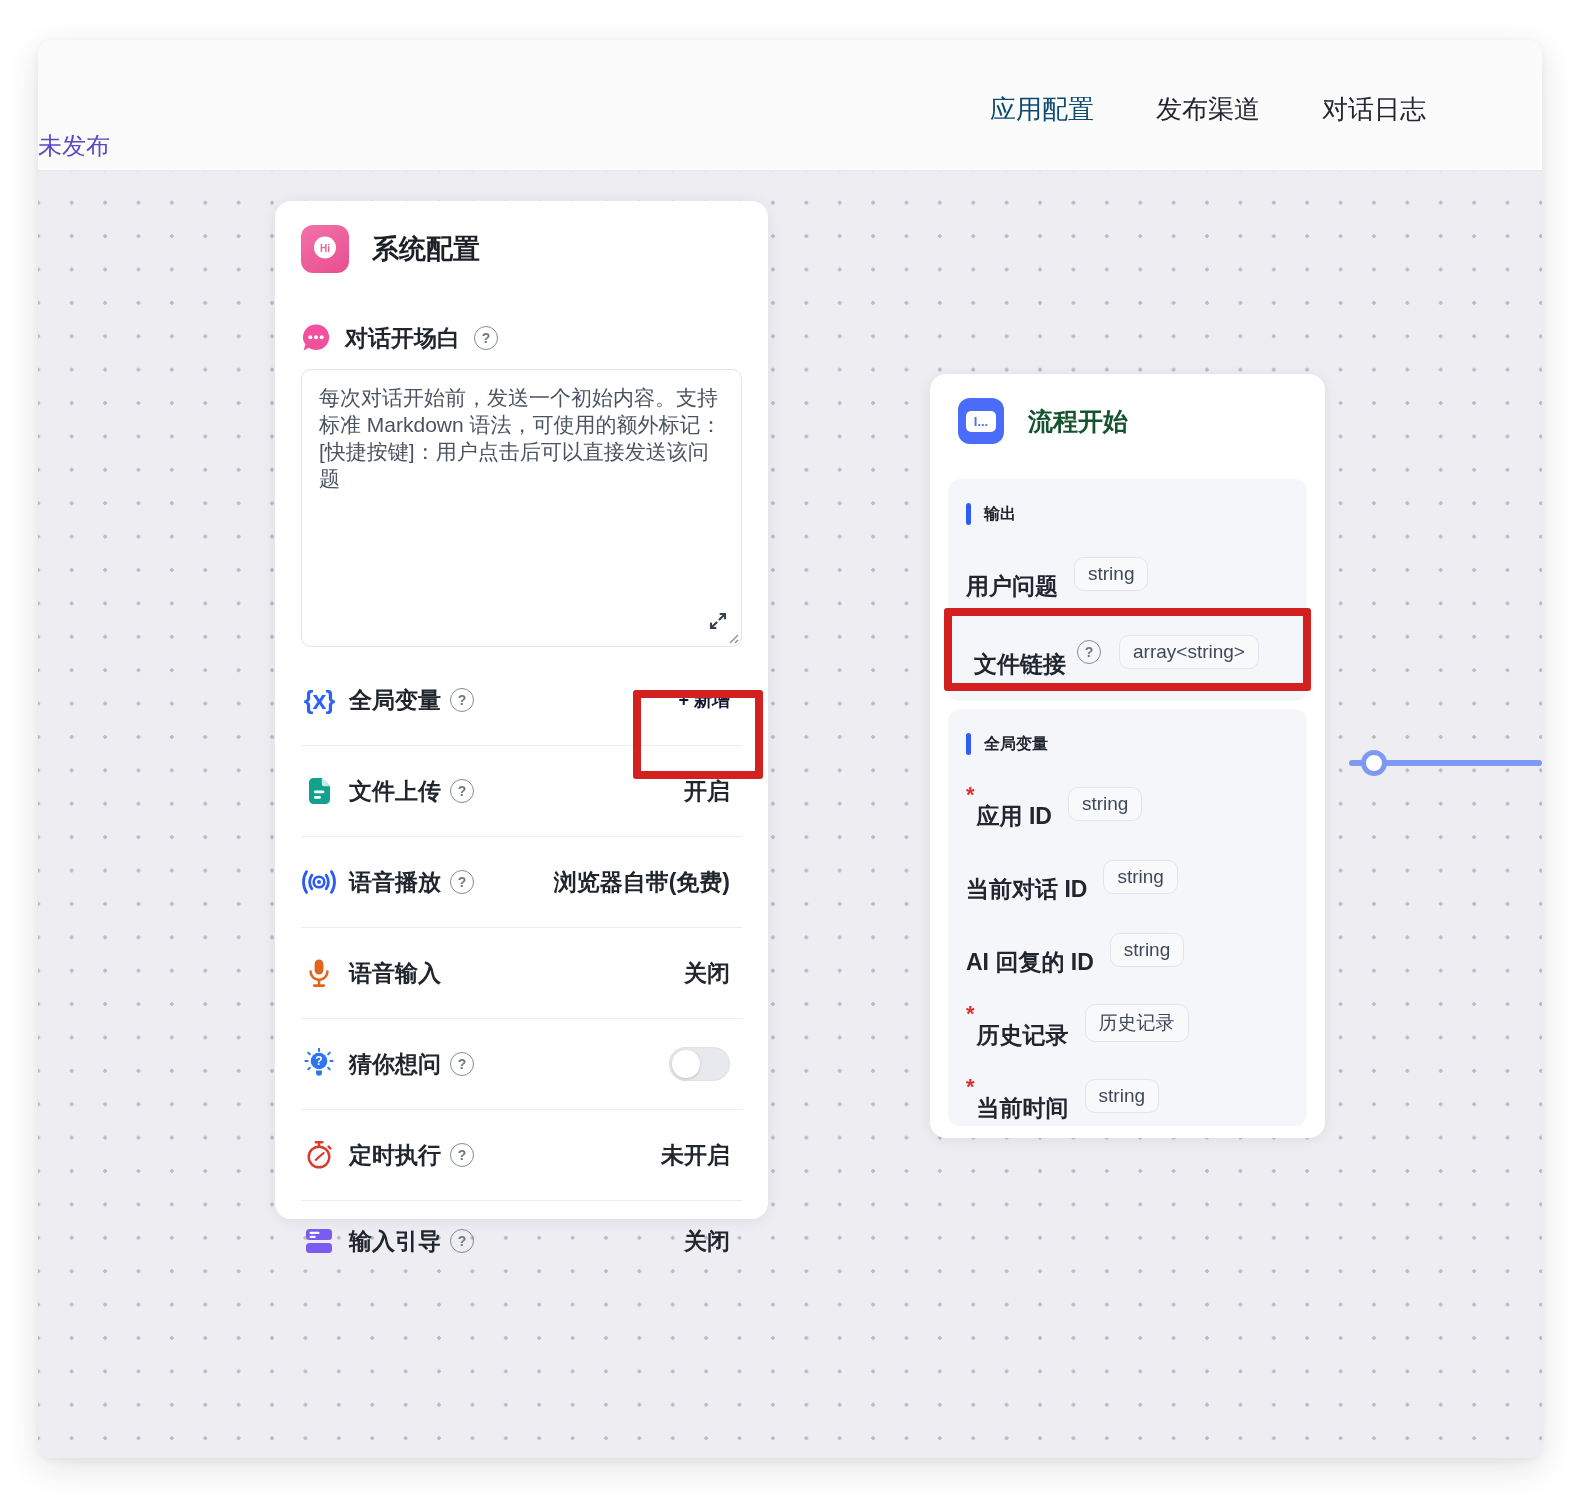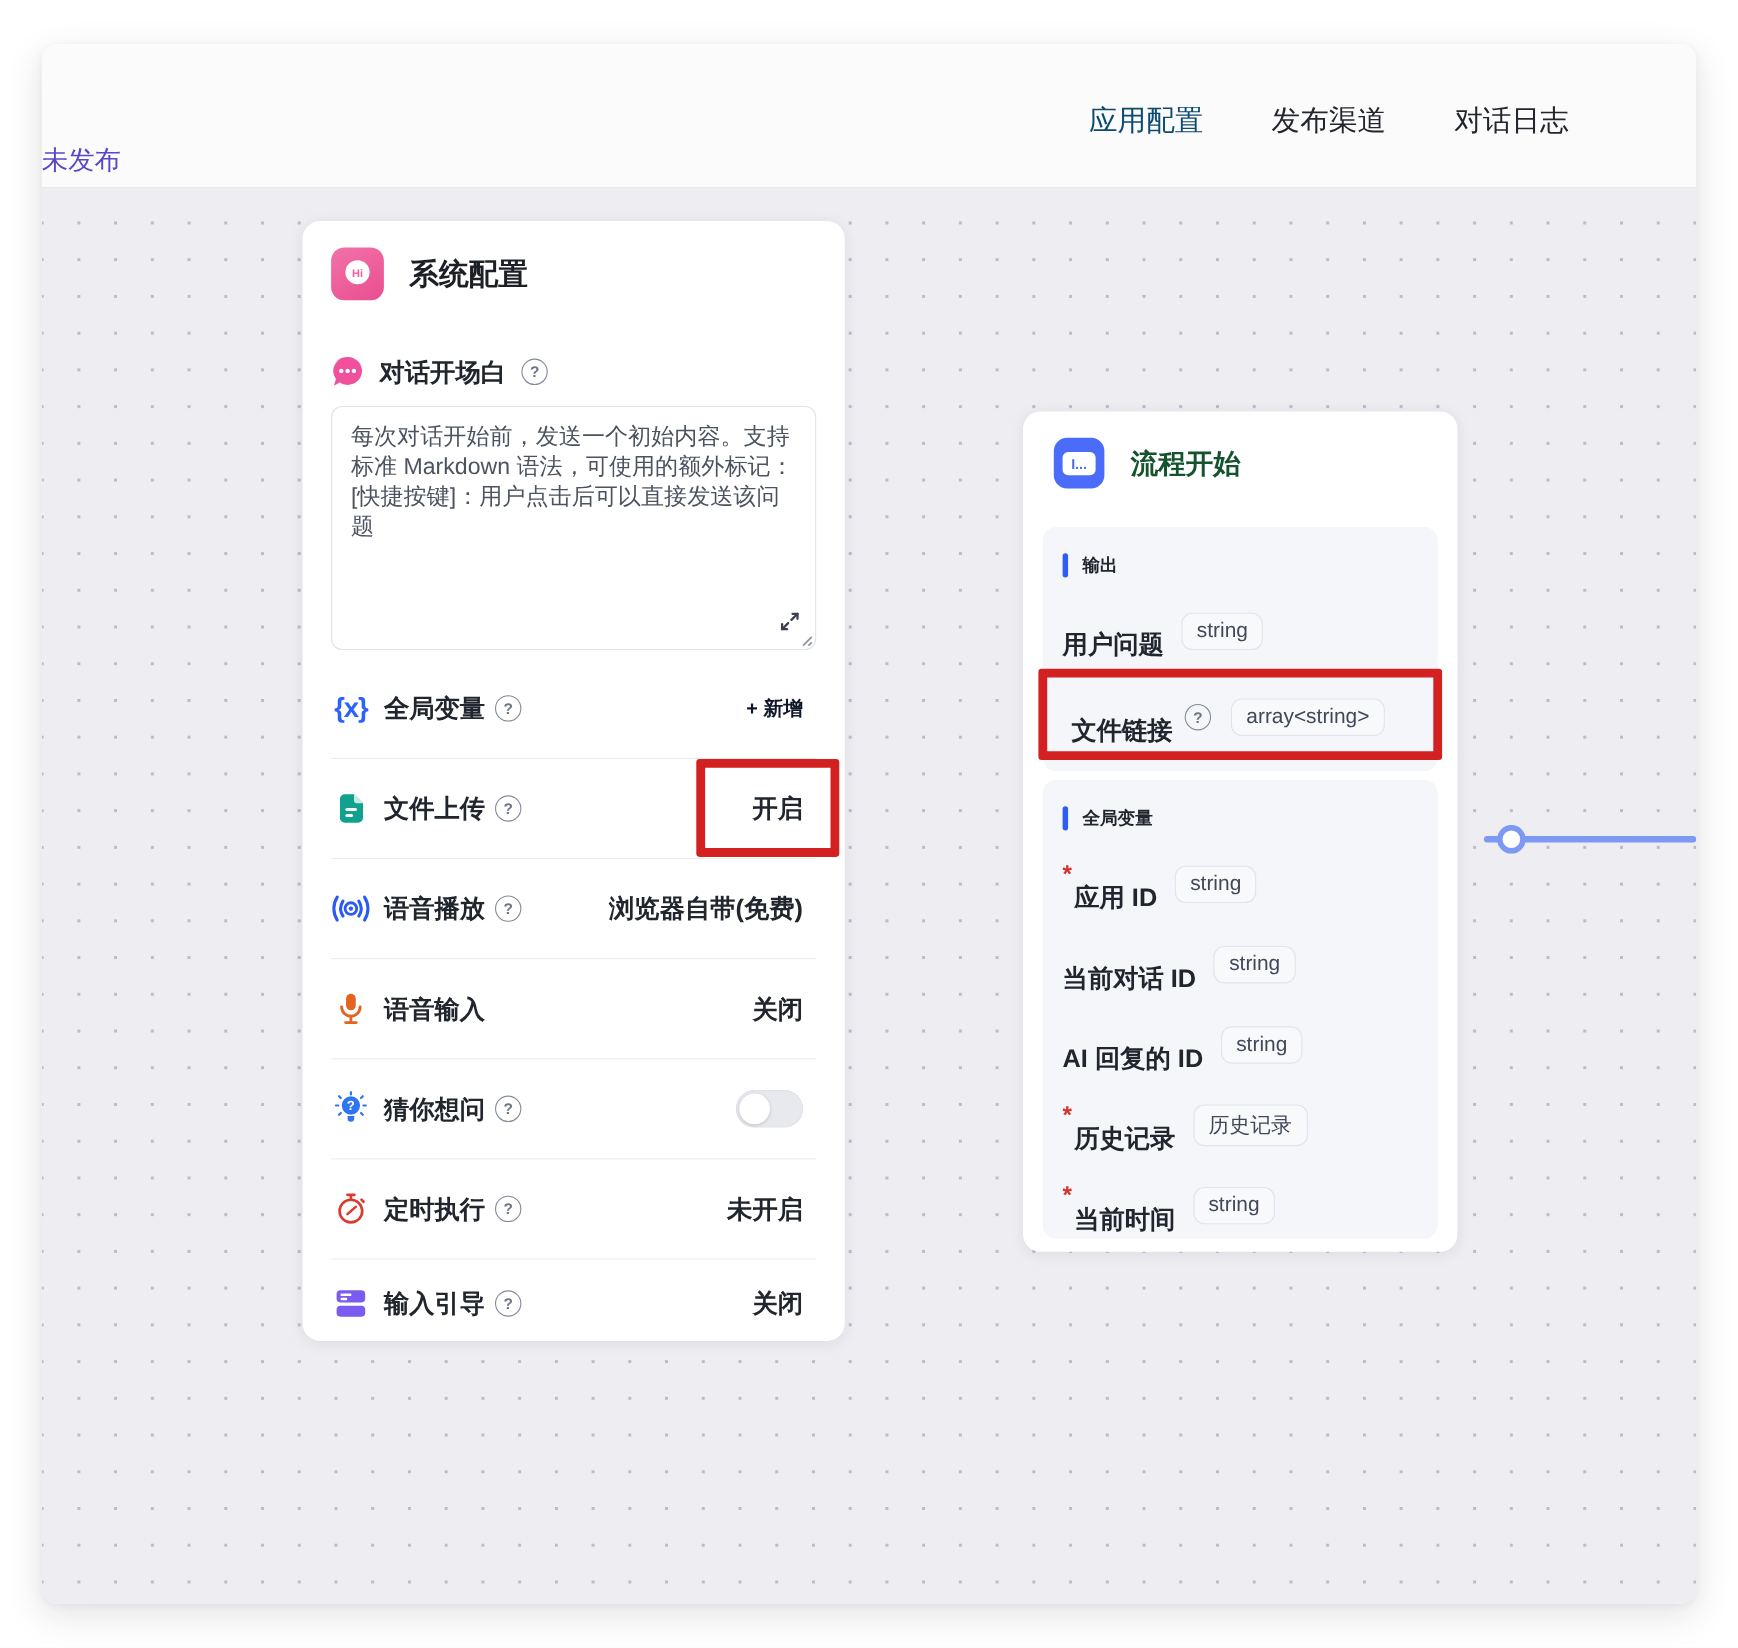--- a/index.html
+++ b/index.html
@@ -33,21 +33,21 @@
   .sys-header{display:flex;align-items:center;gap:23px;}
   .sys-icon{width:48px;height:48px;border-radius:12px;flex:0 0 auto;
     background:linear-gradient(150deg,#f272a8,#e94e90);
     display:flex;align-items:center;justify-content:center;}
   .card-title{font-size:27px;font-weight:600;color:#1c1f26;}
   .opening-row{margin-top:50px;display:flex;align-items:center;gap:14px;height:30px;}
   .row-label{font-size:23px;font-weight:600;color:#21252d;}
   .help{width:22px;height:22px;border:1.6px solid #848b97;border-radius:50%;
     color:#6e7582;font-size:14px;font-weight:600;display:inline-flex;
     align-items:center;justify-content:center;flex:0 0 auto;cursor:pointer;}
-  .textarea-box{margin-top:16px;height:222px;border:1px solid #e3e4e9;border-radius:10px;
+  .textarea-box{margin-top:16px;height:278px;border:1px solid #e3e4e9;border-radius:10px;
     background:#fff;padding:14px 17px;box-sizing:border-box;position:relative;}
   .textarea-text{font-size:21px;line-height:27px;color:#4c5360;white-space:pre-line;}
   .expand-btn{position:absolute;right:12px;bottom:14px;cursor:pointer;line-height:0;}
   .resize-grip{position:absolute;right:2px;bottom:2px;line-height:0;}
   .sys-rows{margin-top:8px;}
   .sys-row{height:90px;display:flex;align-items:center;padding-right:12px;}
   .sys-row + .sys-row{border-top:1px solid #ececef;}
   .sys-row:last-child{height:80px;}
   .row-icon{width:36px;display:flex;justify-content:center;align-items:center;margin-right:12px;flex:0 0 auto;}
   .row-help{margin-left:9px;}

